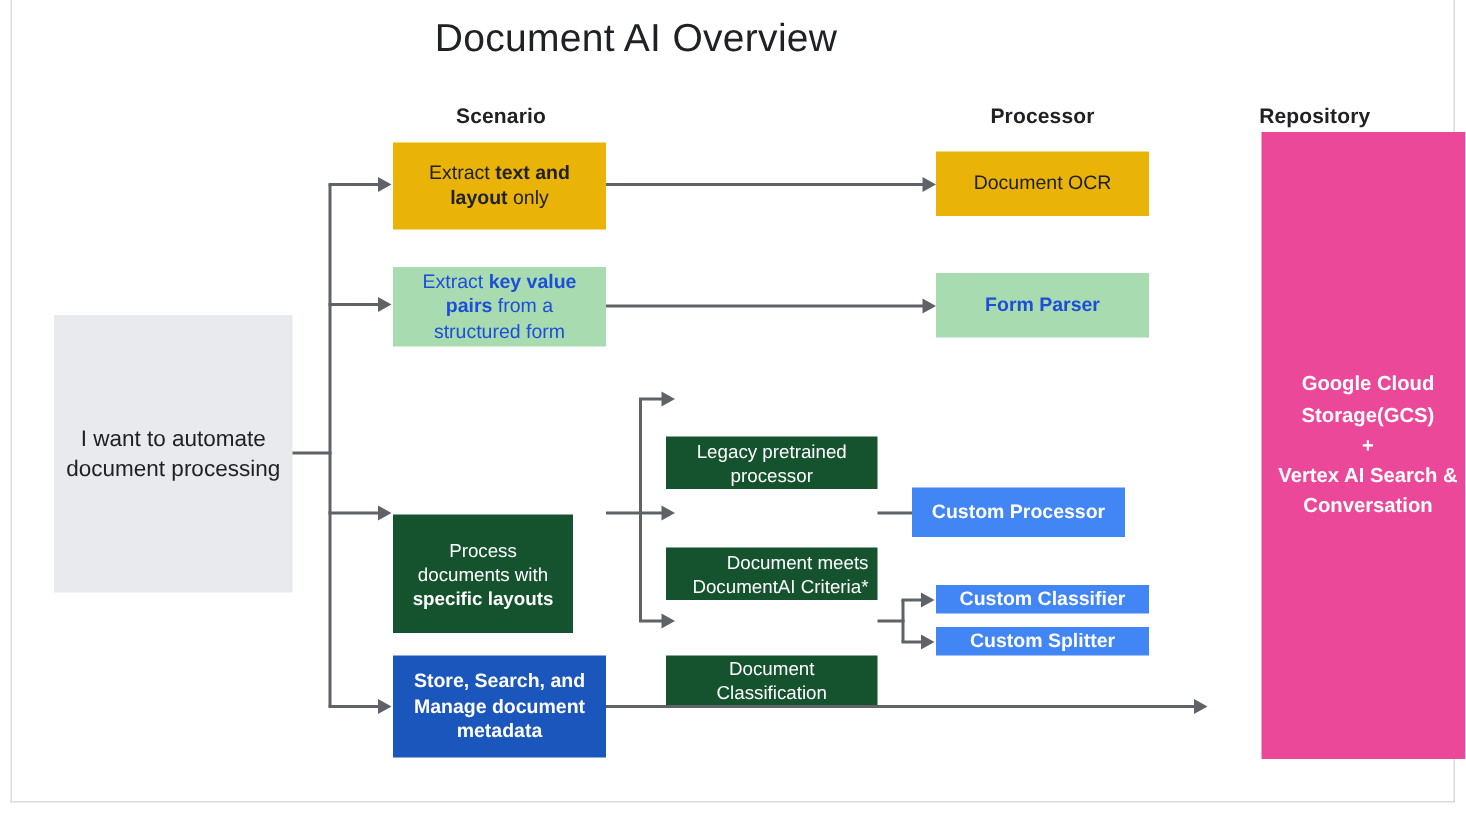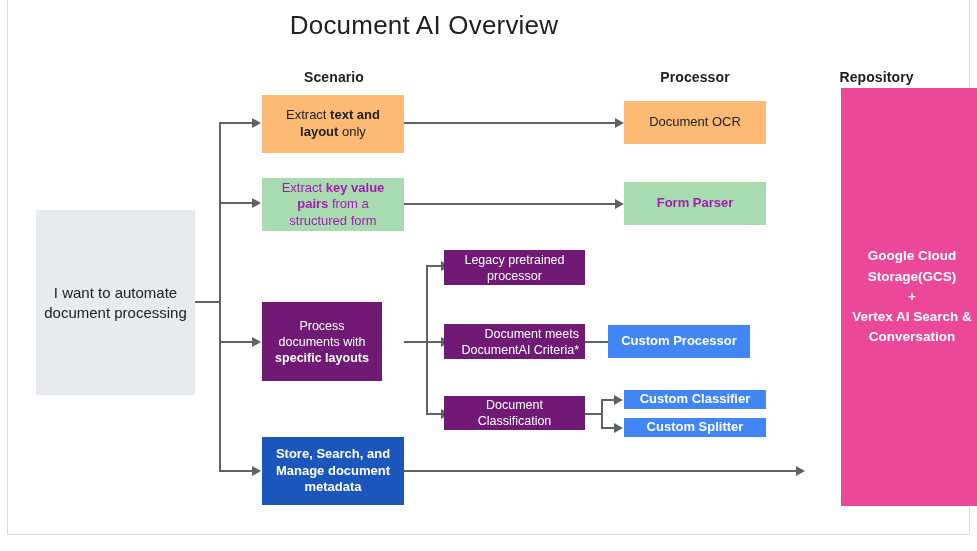--- a/index.html
+++ b/index.html
@@ -52,23 +52,23 @@
     box-sizing: border-box;
     display: flex;
     align-items: center;
     justify-content: center;
     text-align: center;
     line-height: 1.28;
     padding: 2px 6px;
   }
   .box .inner { width: 100%; }
   .b-grey  { background: #e8eaed; color: #202124; font-size: 15px; font-weight: 400; }
-  .b-yellow{ background: #fdba74; color: #202124; font-size: 13px; font-weight: 400; }
-  .b-green { background: #a8dcb0; color: #a21caf; font-size: 13px; font-weight: 400; }
-  .b-blue  { background: #701a75; color: #ffffff; font-size: 12.5px; font-weight: 400; }
+  .b-yellow{ background: #eab308; color: #202124; font-size: 13px; font-weight: 400; }
+  .b-green { background: #a8dcb0; color: #1d4ed8; font-size: 13px; font-weight: 400; }
+  .b-blue  { background: #14532d; color: #ffffff; font-size: 12.5px; font-weight: 400; margin-top: 41px; }
   .b-blue-bold { background: #4285f4; color: #ffffff; font-size: 13px; font-weight: bold; }
   .b-dblue { background: #1a56bc; color: #ffffff; font-size: 13px; font-weight: bold; }
   .b-repo  { background: #ec4899; color: #ffffff; font-size: 13.5px; font-weight: bold; line-height: 1.5; margin-left: 36px; }
   b, .bold { font-weight: bold; }
   
   .hline {
     position: absolute;
     height: 2px;
     background: #5f6368;
   }

